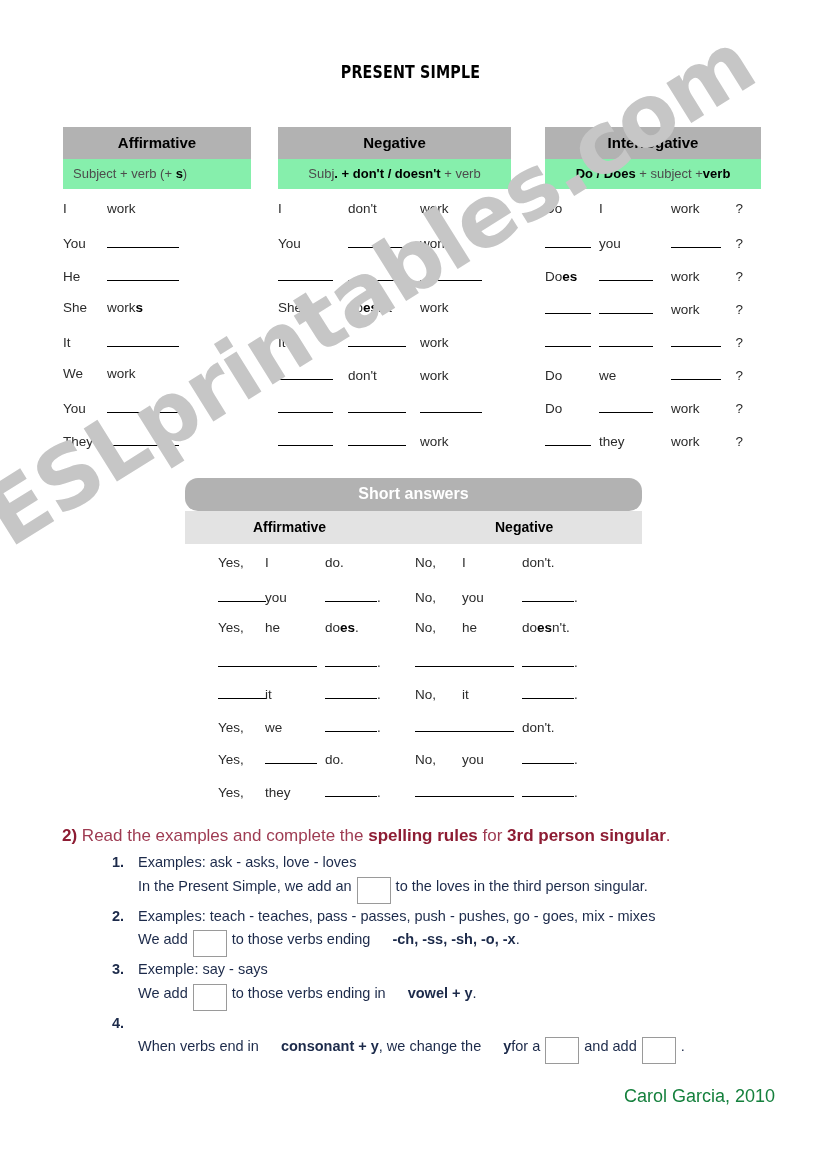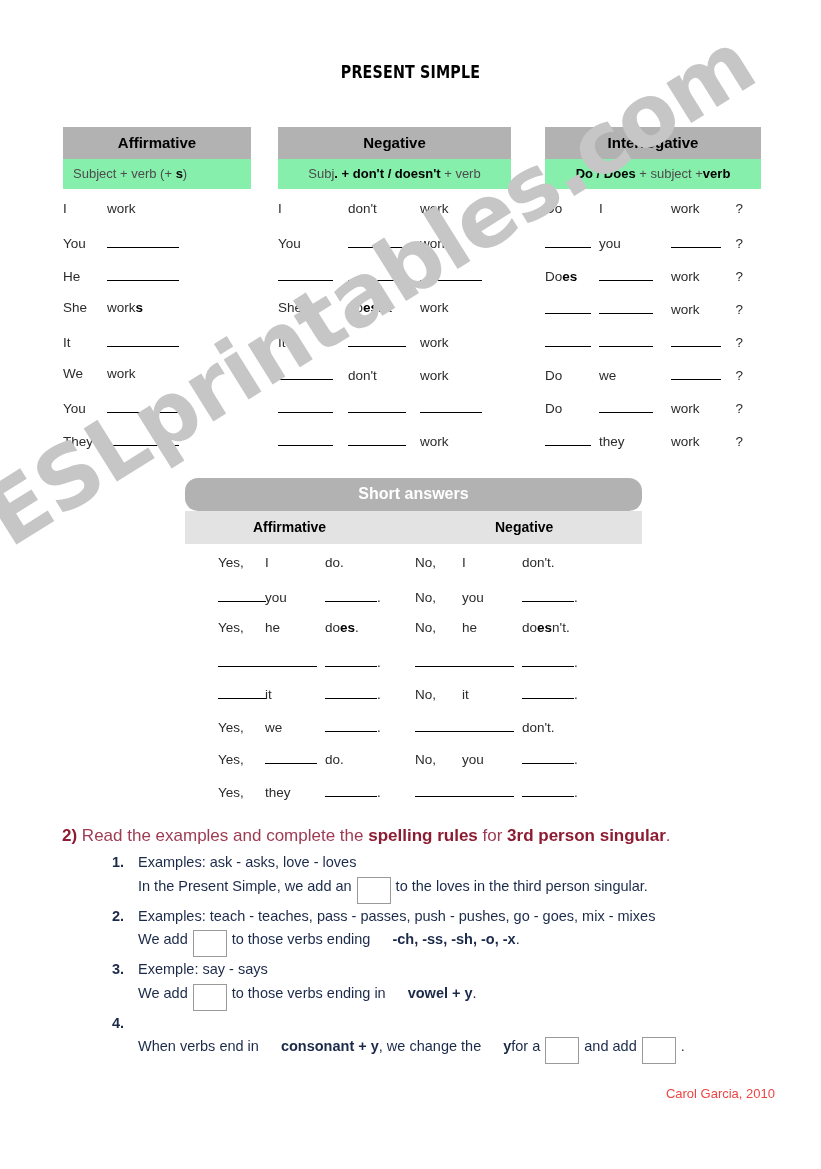--- a/index.html
+++ b/index.html
@@ -211,22 +211,22 @@
     vertical-align: bottom;
     flex: none;
   }
   .rule-r1 { margin-bottom: 2px; }
 
   
   #footer {
     position: absolute;
     top: 1086px;
     right: 46px;
-    font-size: 13px;
-    color: #ef4444;
+    font-size: 18px;
+    color: #15803d;
   }
 </style>
 </head>
 <body>
 
 <div class="page">
 
   <div class="watermark">ESLprintables.com</div>
 
   <div class="title">PRESENT SIMPLE</div>

